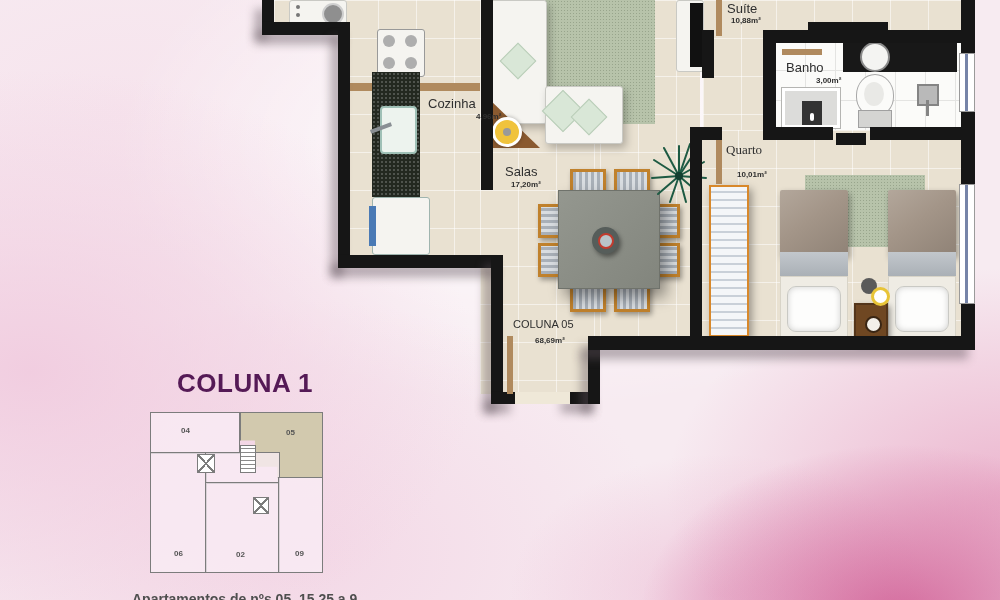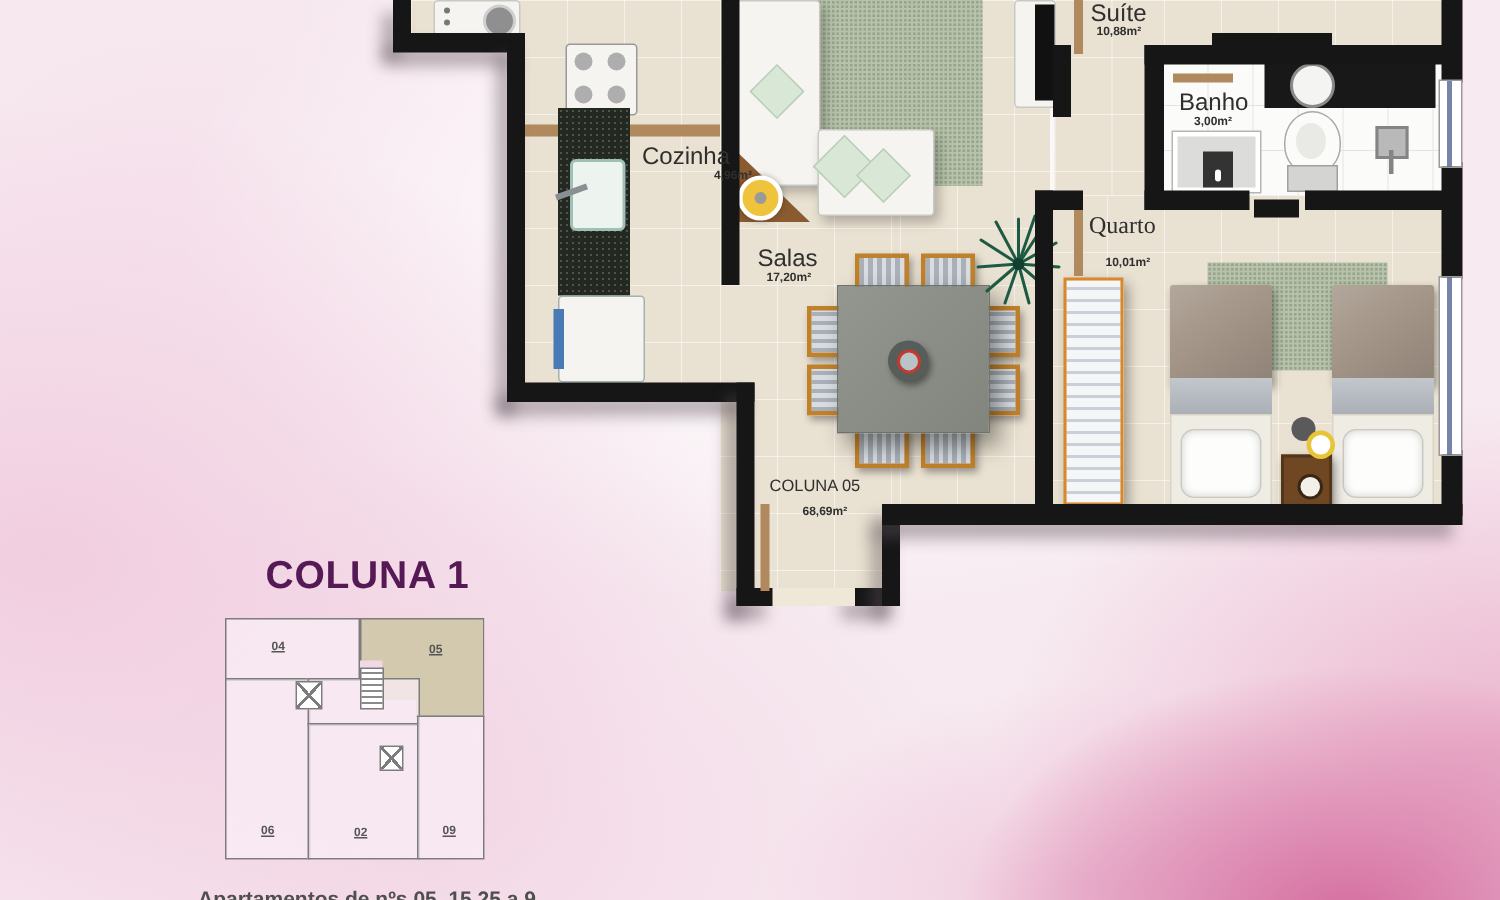--- a/index.html
+++ b/index.html
@@ -33,24 +33,24 @@
     background-image:radial-gradient(rgba(40,60,35,.22) 1px, transparent 1px);
     background-size:3px 3px;}
   .white-furn{position:absolute;background:#f5f4f0;border:1px solid #c9c9c4;border-radius:3px;}
   .granite{position:absolute;background-color:#232820;
     background-image:radial-gradient(rgba(255,255,255,.20) 1px, transparent 1px);
     background-size:4px 4px;}
   .cushion{position:absolute;background:#d9e7d7;border:1px solid #b9cdb8;transform:rotate(45deg);}
   .chair{position:absolute;border:3px solid #c0812c;box-shadow:2px 3px 5px rgba(0,0,0,.35);}
   .chair.v{background:repeating-linear-gradient(90deg,#a9b0b8 0 3px,#d9dde1 3px 6px);}
   .chair.h{background:repeating-linear-gradient(0deg,#a9b0b8 0 3px,#d9dde1 3px 6px);}
-  .rname{position:absolute;color:#2f2f2f;font-size:16px;white-space:nowrap;}
+  .rname{position:absolute;color:#2f2f2f;font-size:13px;white-space:nowrap;}
   .rarea{position:absolute;color:#2f2f2f;font-size:8px;font-weight:bold;white-space:nowrap;}
   .kp-unit{position:absolute;border:1.5px solid #7c7c7c;background:rgba(250,238,245,.75);box-sizing:border-box;}
-  .kp-label{position:absolute;color:#555;font-size:8px;font-weight:bold;text-decoration:underline;}
+  .kp-label{position:absolute;color:#555;font-size:8px;font-weight:bold;}
   .xbox{position:absolute;border:1.5px solid #7c7c7c;box-sizing:border-box;
     background:
       linear-gradient(to top right, transparent calc(50% - 1px), #7c7c7c calc(50% - 1px), #7c7c7c calc(50% + 1px), transparent calc(50% + 1px)),
       linear-gradient(to bottom right, transparent calc(50% - 1px), #7c7c7c calc(50% - 1px), #7c7c7c calc(50% + 1px), transparent calc(50% + 1px)),
       #fff;}
   .stairs{position:absolute;border:1.5px solid #7c7c7c;box-sizing:border-box;
     background:repeating-linear-gradient(0deg,#fff 0 3px,#8a8a8a 3px 4px);}
   .window{position:absolute;background:linear-gradient(90deg,#fff 0 5px,#7684a8 5px 8px,#fff 8px 14px);border:1px solid #9a9a9a;}
   .bed{position:absolute;}
   .blanket{position:absolute;left:0;top:0;right:0;height:66px;background:linear-gradient(145deg,#b3a79b 0%,#a39588 45%,#8f8276 100%);border-radius:2px;box-shadow:2px 3px 6px rgba(0,0,0,.35);}
@@ -204,21 +204,21 @@
   <div class="wall" style="left:838px;top:31px;width:22px;height:9px;"></div>
 
   <div class="window" style="left:959px;top:53px;width:14px;height:57px;"></div>
   <div class="window" style="left:959px;top:184px;width:14px;height:118px;"></div>
   <div class="abs" style="left:515px;top:392px;width:55px;height:12px;background:#efe8d8;"></div>
   <div class="wood" style="left:507px;top:336px;width:6px;height:58px;"></div>
 
   <div class="rname" style="left:727px;top:1px;">Suíte</div>
   <div class="rarea" style="left:731px;top:16px;">10,88m²</div>
   <div class="rname" style="left:786px;top:60px;">Banho</div>
-  <div class="rarea" style="left:796px;top:76px;">3,00m²</div>
+  <div class="rarea" style="left:816px;top:76px;">3,00m²</div>
   <div class="rname" style="left:726px;top:142px;font-family:Liberation Serif, serif;">Quarto</div>
   <div class="rarea" style="left:737px;top:170px;">10,01m²</div>
   <div class="rname" style="left:428px;top:96px;">Cozinha</div>
   <div class="rarea" style="left:440px;top:112px;margin-left:36px;">4,96m²</div>
   <div class="rname" style="left:505px;top:164px;">Salas</div>
   <div class="rarea" style="left:511px;top:180px;">17,20m²</div>
   <div class="rname" style="left:513px;top:318px;font-size:11px;">COLUNA 05</div>
   <div class="rarea" style="left:535px;top:336px;">68,69m²</div>
 </div>
 

